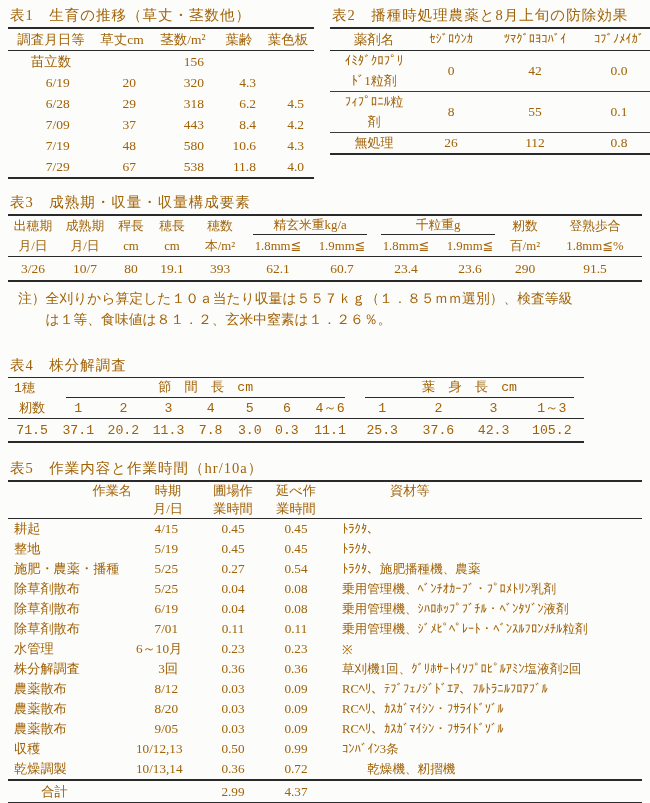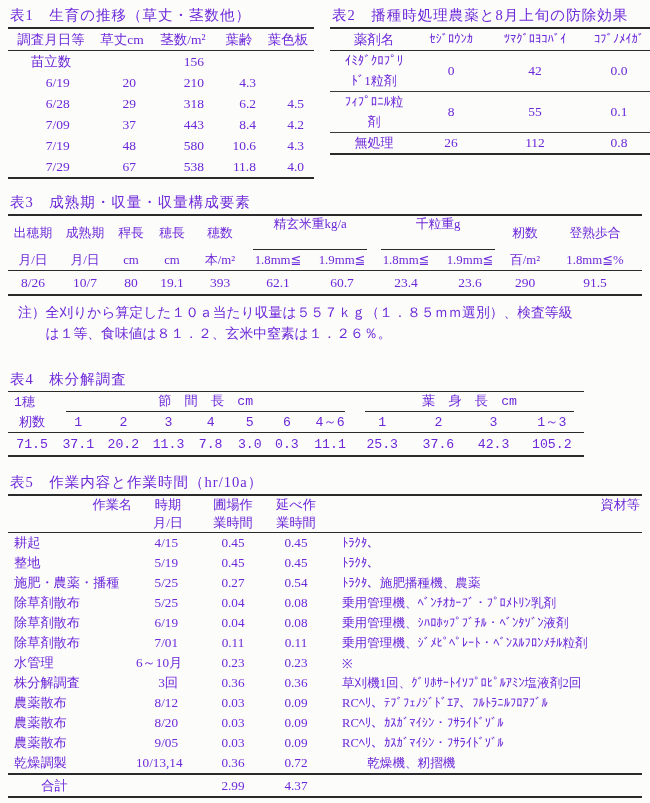--- a/index.html
+++ b/index.html
@@ -5,21 +5,21 @@
   html,body{margin:0;padding:0;}
   body{
     background:#e8e8e6;
     font-family:"Liberation Serif","DejaVu Serif",serif;
   }
   .page{
     position:relative;
     width:650px;height:803px;
     margin:0 auto;
     background:#fcfcfa;
-    color:#6d28d9;
+    color:#a16207;
     box-sizing:border-box;
     padding:6px 8px 4px 8px;
     font-size:13.5px;
     overflow:hidden;
   }
   .tbl-title{
     font-size:14.5px;
     letter-spacing:1px;
     margin:0 0 2px 2px;
     white-space:pre;
@@ -58,38 +58,38 @@
   .t2 th:first-child{font-size:13.5px;}
   .t2 td:first-child{text-align:center;padding-left:2px;white-space:pre-line;font-size:13px;line-height:20px;}
   .t2 tbody tr{border-bottom:1px solid #3a3a3a;}
   .t2 tbody tr:last-child{border-bottom:2px solid #2a2a2a;}
   .t2 td{height:20px;}
 
   
   .t3wrap{margin-top:2px;}
   .t3{width:634px;}
   .t3 th,.t3 td{font-size:12.8px;height:20px;padding:0 1px;}
-  .t3 .grp span{display:block;border-bottom:1px solid #2a2a2a;margin:0 6px;padding-bottom:16px;}
+  .t3 .grp span{display:block;border-bottom:1px solid #2a2a2a;margin:0 6px;padding-bottom:0;}
   .t3 tbody td{height:23px;font-size:13.5px;}
   .note{margin:6px 0 0 10px;line-height:21px;white-space:pre;font-size:13.8px;}
 
   
   .t4wrap{margin-top:26px;}
   .t4{width:576px;border-top:1.5px solid #2a2a2a;}
   .t4 th,.t4 td{height:20px;font-size:13.2px;font-family:Liberation Mono, monospace;}
   .t4 .grp span{display:block;border-bottom:1px solid #2a2a2a;margin:0 8px;padding-bottom:1px;}
   .t4 tbody td{height:22px;}
 
   
   .t5wrap{margin-top:16px;}
   .t5{width:634px;}
   .t5 th{height:18px;font-size:13.2px;}
   .t5 td{height:20px;font-size:13.2px;}
   .t5 th.c1{text-align:right;padding-left:22px;}
-  .t5 th.c5{text-align:right;padding-left:62px;}
+  .t5 th.c5{text-align:left;padding-left:62px;}
   .t5 td:nth-child(1){text-align:left;padding-left:6px;}
   .t5 td:nth-child(2){text-align:right;padding-right:24px;}
   .t5 td:nth-child(3){text-align:center;}
   .t5 td:nth-child(4){text-align:center;}
   .t5 td:nth-child(5){text-align:left;padding-left:14px;font-size:12.6px;white-space:pre;}
   .t5 tfoot{border-top:1px solid #3a3a3a;border-bottom:2px solid #2a2a2a;}
   .t5 tfoot td{height:21px;}
   .t5 tfoot td:nth-child(1){text-align:left;padding-left:20px;}
   .t5 tfoot td:nth-child(3),.t5 tfoot td:nth-child(4){text-align:center;}
 </style>
@@ -123,21 +123,21 @@
             <tr>
               <td>苗立数</td>
               <td></td>
               <td>156</td>
               <td></td>
               <td></td>
             </tr>
             <tr>
               <td>　6/19</td>
               <td>20</td>
-              <td>210</td>
+              <td>320</td>
               <td>4.3</td>
               <td></td>
             </tr>
             <tr>
               <td>　6/28</td>
               <td>29</td>
               <td>318</td>
               <td>6.2</td>
               <td>4.5</td>
             </tr>
@@ -250,21 +250,21 @@
           <th>1.8mm≦</th>
           <th>1.9mm≦</th>
           <th>1.8mm≦</th>
           <th>1.9mm≦</th>
           <th>百/m²</th>
           <th>1.8mm≦%</th>
         </tr>
       </thead>
       <tbody>
           <tr>
-            <td>8/26</td>
+            <td>3/26</td>
             <td>10/7</td>
             <td>80</td>
             <td>19.1</td>
             <td>393</td>
             <td>62.1</td>
             <td>60.7</td>
             <td>23.4</td>
             <td>23.6</td>
             <td>290</td>
             <td>91.5</td>
@@ -434,20 +434,27 @@
             <td>RCﾍﾘ、ｶｽｶﾞﾏｲｼﾝ・ﾌｻﾗｲﾄﾞｿﾞﾙ</td>
           </tr>
           <tr>
             <td>農薬散布</td>
             <td>9/05</td>
             <td>0.03</td>
             <td>0.09</td>
             <td>RCﾍﾘ、ｶｽｶﾞﾏｲｼﾝ・ﾌｻﾗｲﾄﾞｿﾞﾙ</td>
           </tr>
           <tr>
+            <td>収穫</td>
+            <td>10/12,13</td>
+            <td>0.50</td>
+            <td>0.99</td>
+            <td>ｺﾝﾊﾞｲﾝ3条</td>
+          </tr>
+          <tr>
             <td>乾燥調製</td>
             <td>10/13,14</td>
             <td>0.36</td>
             <td>0.72</td>
             <td>　　乾燥機、籾摺機</td>
           </tr>
         </tbody>
       <tfoot>
         <tr>
           <td>　合計</td>

